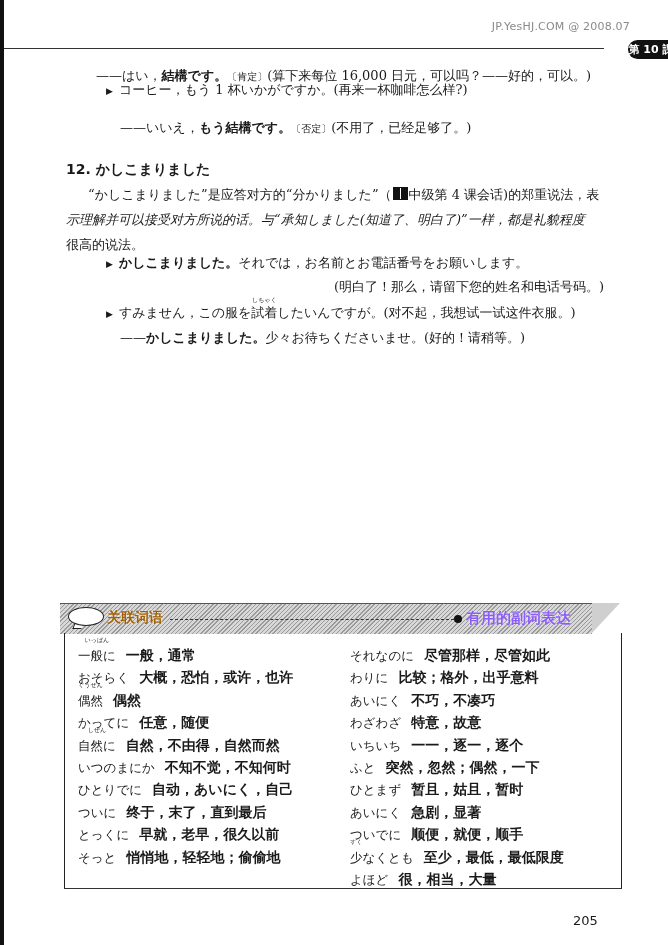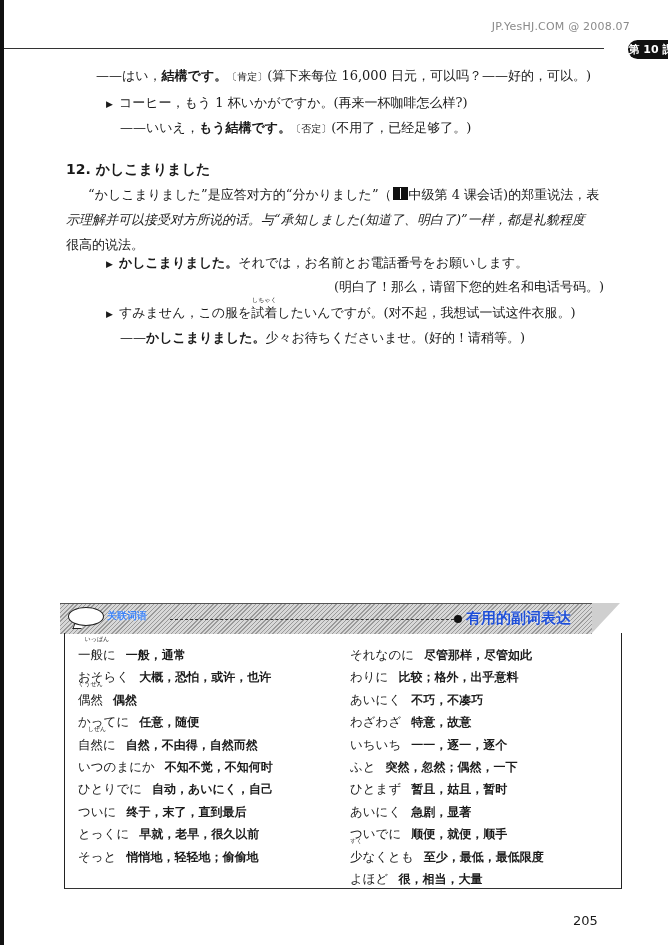--- a/index.html
+++ b/index.html
@@ -53,57 +53,57 @@
     position:absolute; left:68px; top:607px; width:34px; height:17px;
     background:#fff; border:1.5px solid #222; border-radius:50%;
   }
   .bubble-tail {
     position:absolute; left:74px; top:620px; width:8px; height:8px;
     background:#fff; border-left:1.5px solid #222; border-bottom:1.5px solid #222;
     transform:skewX(-20deg);
   }
   .vbox-title-left {
     position:absolute; left:107px; top:609px;
-    font-family:"DejaVu Sans", sans-serif; font-weight:bold; font-size:10px; color:#3b82f6;
+    font-family:"DejaVu Sans", sans-serif; font-weight:bold; font-size:14px; color:#a16207;
     text-shadow:0 0 2px #fff;
   }
   .vbox-dashline { position:absolute; left:170px; top:619px; width:284px; border-top:1px dashed #333; }
   .vbox-dot { position:absolute; left:454px; top:615px; width:8px; height:8px; border-radius:50%; background:#111; }
   .vbox-title-right {
     position:absolute; left:466px; top:609px;
-    font-family:"DejaVu Sans", sans-serif; font-weight:bold; font-size:15px; color:#1d4ed8;
+    font-family:"DejaVu Sans", sans-serif; font-weight:bold; font-size:15px; color:#8b5cf6;
     text-shadow:0 0 2px #fff;
   }
   .vbox-body {
     position:absolute; left:64px; top:633px; width:556px; height:255px;
     border-left:1px solid #222; border-right:1px solid #222; border-bottom:1.5px solid #333;
   }
   .vcol { position:absolute; top:644px; }
   .vcol.left { left:78px; }
   .vcol.right { left:350px; }
   .vrow { height:22.4px; font-size:12.5px; white-space:nowrap; line-height:22px; }
   .vrow .term { margin-right:10px; font-family:Liberation Serif, serif; }
-  .vrow .meaning { font-family:Liberation Serif, serif; font-weight:bold; font-size:12px; }
+  .vrow .meaning { font-family:Liberation Sans, sans-serif; font-weight:bold; font-size:14px; }
   .page-num {
     position:absolute; left:573px; top:913px;
     font-family:"DejaVu Sans", sans-serif; font-size:13px;
   }
 </style>
 </head>
 <body>
 
 <div class="left-edge"></div>
 <div class="watermark">JP.YesHJ.COM @ 2008.07</div>
 <div class="header-rule"></div>
 <div class="chapter-tab">第 10 課</div>
 
 <div class="line" style="left:96px;top:68px;">
   <span>——はい，</span><span class="b">結構です。</span><span class="note">〔肯定〕</span><span>(算下来每位 16,000 日元，可以吗？——好的，可以。)</span>
 </div>
-<div class="line" style="left:106px;top:95px;">
+<div class="line" style="left:106px;top:82px;">
   <span class="bullet">▶</span><span>コーヒー，もう 1 杯いかがですか。</span><span>(再来一杯咖啡怎么样?)</span>
 </div>
 <div class="line" style="left:120px;top:120px;">
   <span>——いいえ，</span><span class="b">もう結構です。</span><span class="note">〔否定〕</span><span>(不用了，已经足够了。)</span>
 </div>
 
 <div class="heading">12.  かしこまりました</div>
 <div class="line" style="left:88px;top:187px;">
   <span>“かしこまりました”是应答对方的“分かりました”（</span><span class="book-icon"></span><span>中级第 4 课会话)的郑重说法，表</span>
 </div>

